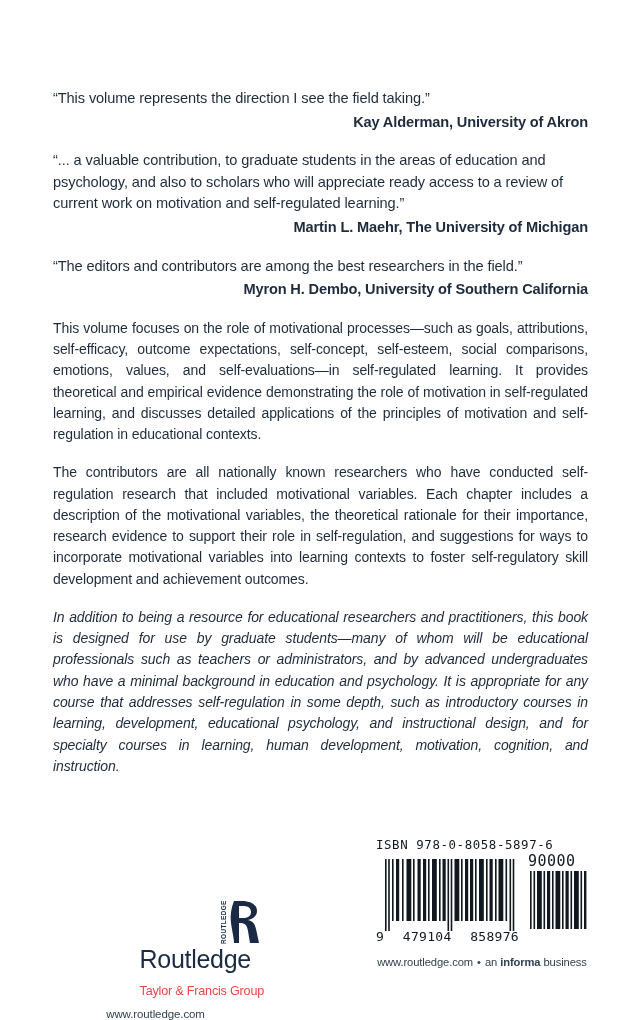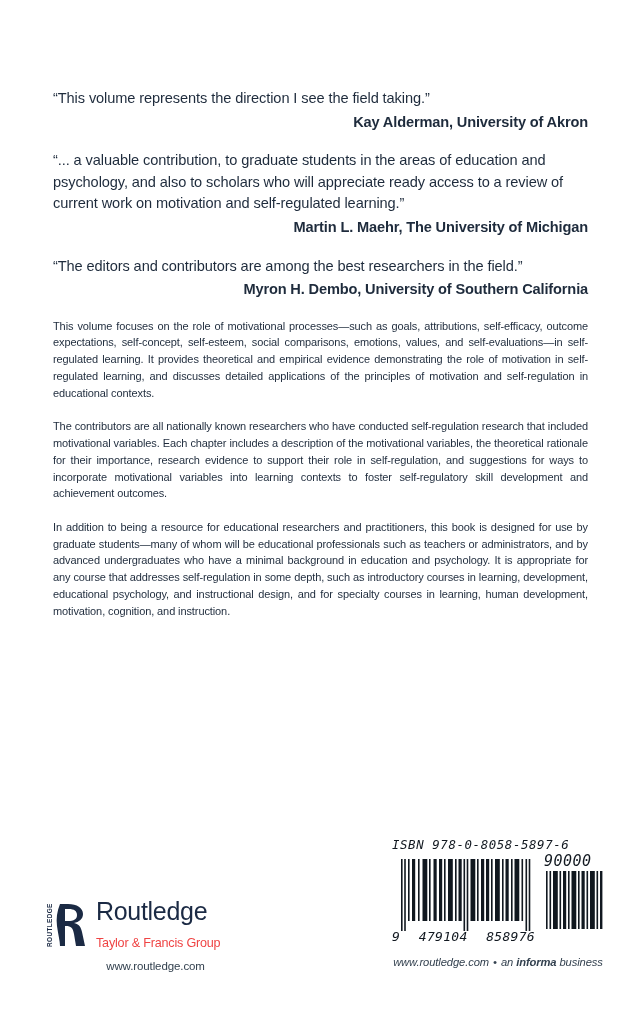--- a/index.html
+++ b/index.html
@@ -39,48 +39,49 @@
     font-size: 14.6px;
     font-weight: bold;
     text-align: right;
     line-height: 1.48;
     margin-top: 2px;
     letter-spacing: -0.15px;
   }
 
   
   .body-para {
-    font-size: 11px;
+    font-size: 14px;
     line-height: 1.52;
     text-align: justify;
     text-justify: inter-word;
     margin: 0 0 17px 0;
     letter-spacing: -0.1px;
   }
-  .body-para:last-child { margin-bottom: 8px; }
+  .body-para:last-child { margin-bottom: 8px; font-style: italic; }
 
   
   .footer {
     position: absolute;
     left: 0;
     top: 832px;
     width: 641px;
     height: 188px;
   }
 
   
   .logo-area {
     position: absolute;
     left: 44px;
     top: 66px;
     width: 220px;
   }
   .logo-row {
     display: flex;
-    align-items: center;
+    align-items: flex-end;
+    flex-direction: column;
   }
   .logo-mark {
     width: 46px;
     height: 48px;
     position: relative;
     flex: 0 0 auto;
   }
   .logo-mark svg { display: block; }
   .logo-words { padding-left: 6px; padding-top: 1px; }
   .logo-name {
@@ -103,24 +104,23 @@
     margin-top: 9px;
     text-align: center;
     width: 175px;
     margin-left: 24px;
     letter-spacing: -0.1px;
   }
 
   
   .barcode-area {
     position: absolute;
-    left: 392px;
+    left: 376px;
     top: 5px;
     width: 212px;
-    font-style: italic;
   }
   .isbn-line {
     font-family: "DejaVu Sans Mono", "Liberation Mono", monospace;
     font-size: 12.4px;
     letter-spacing: 0.6px;
     color: #111820;
     margin-bottom: 2px;
     white-space: nowrap;
   }
   .barcodes {

